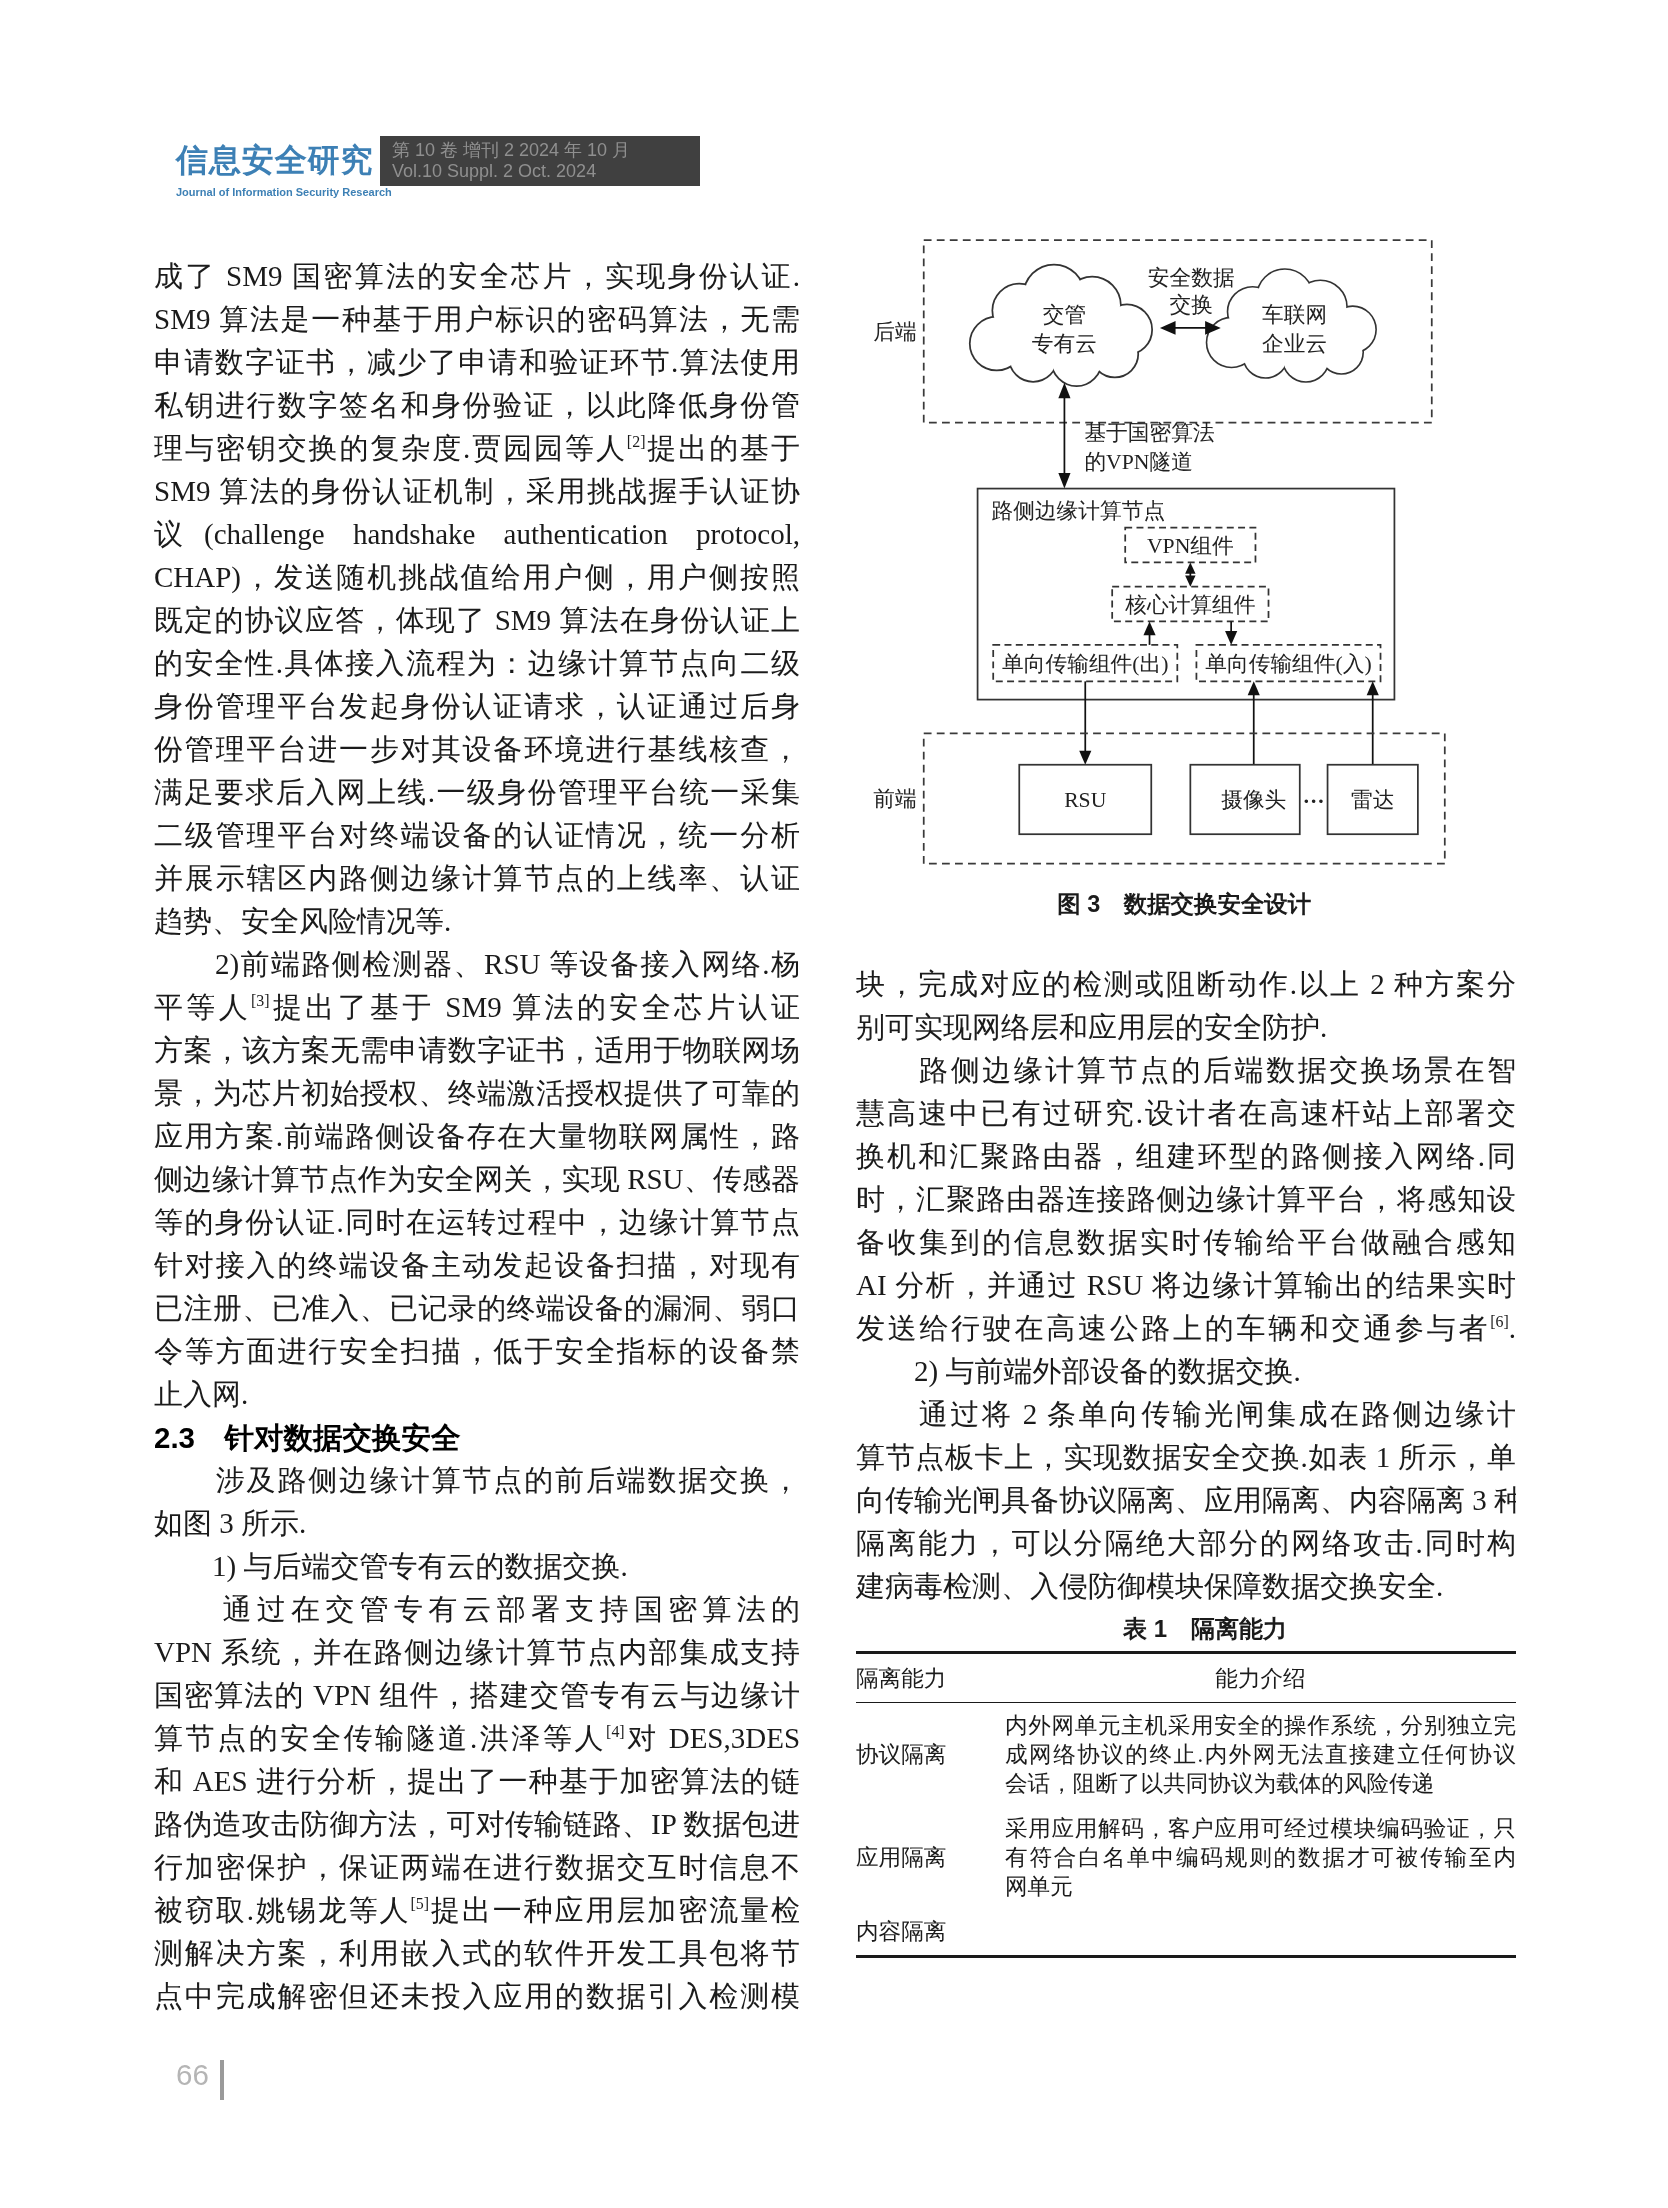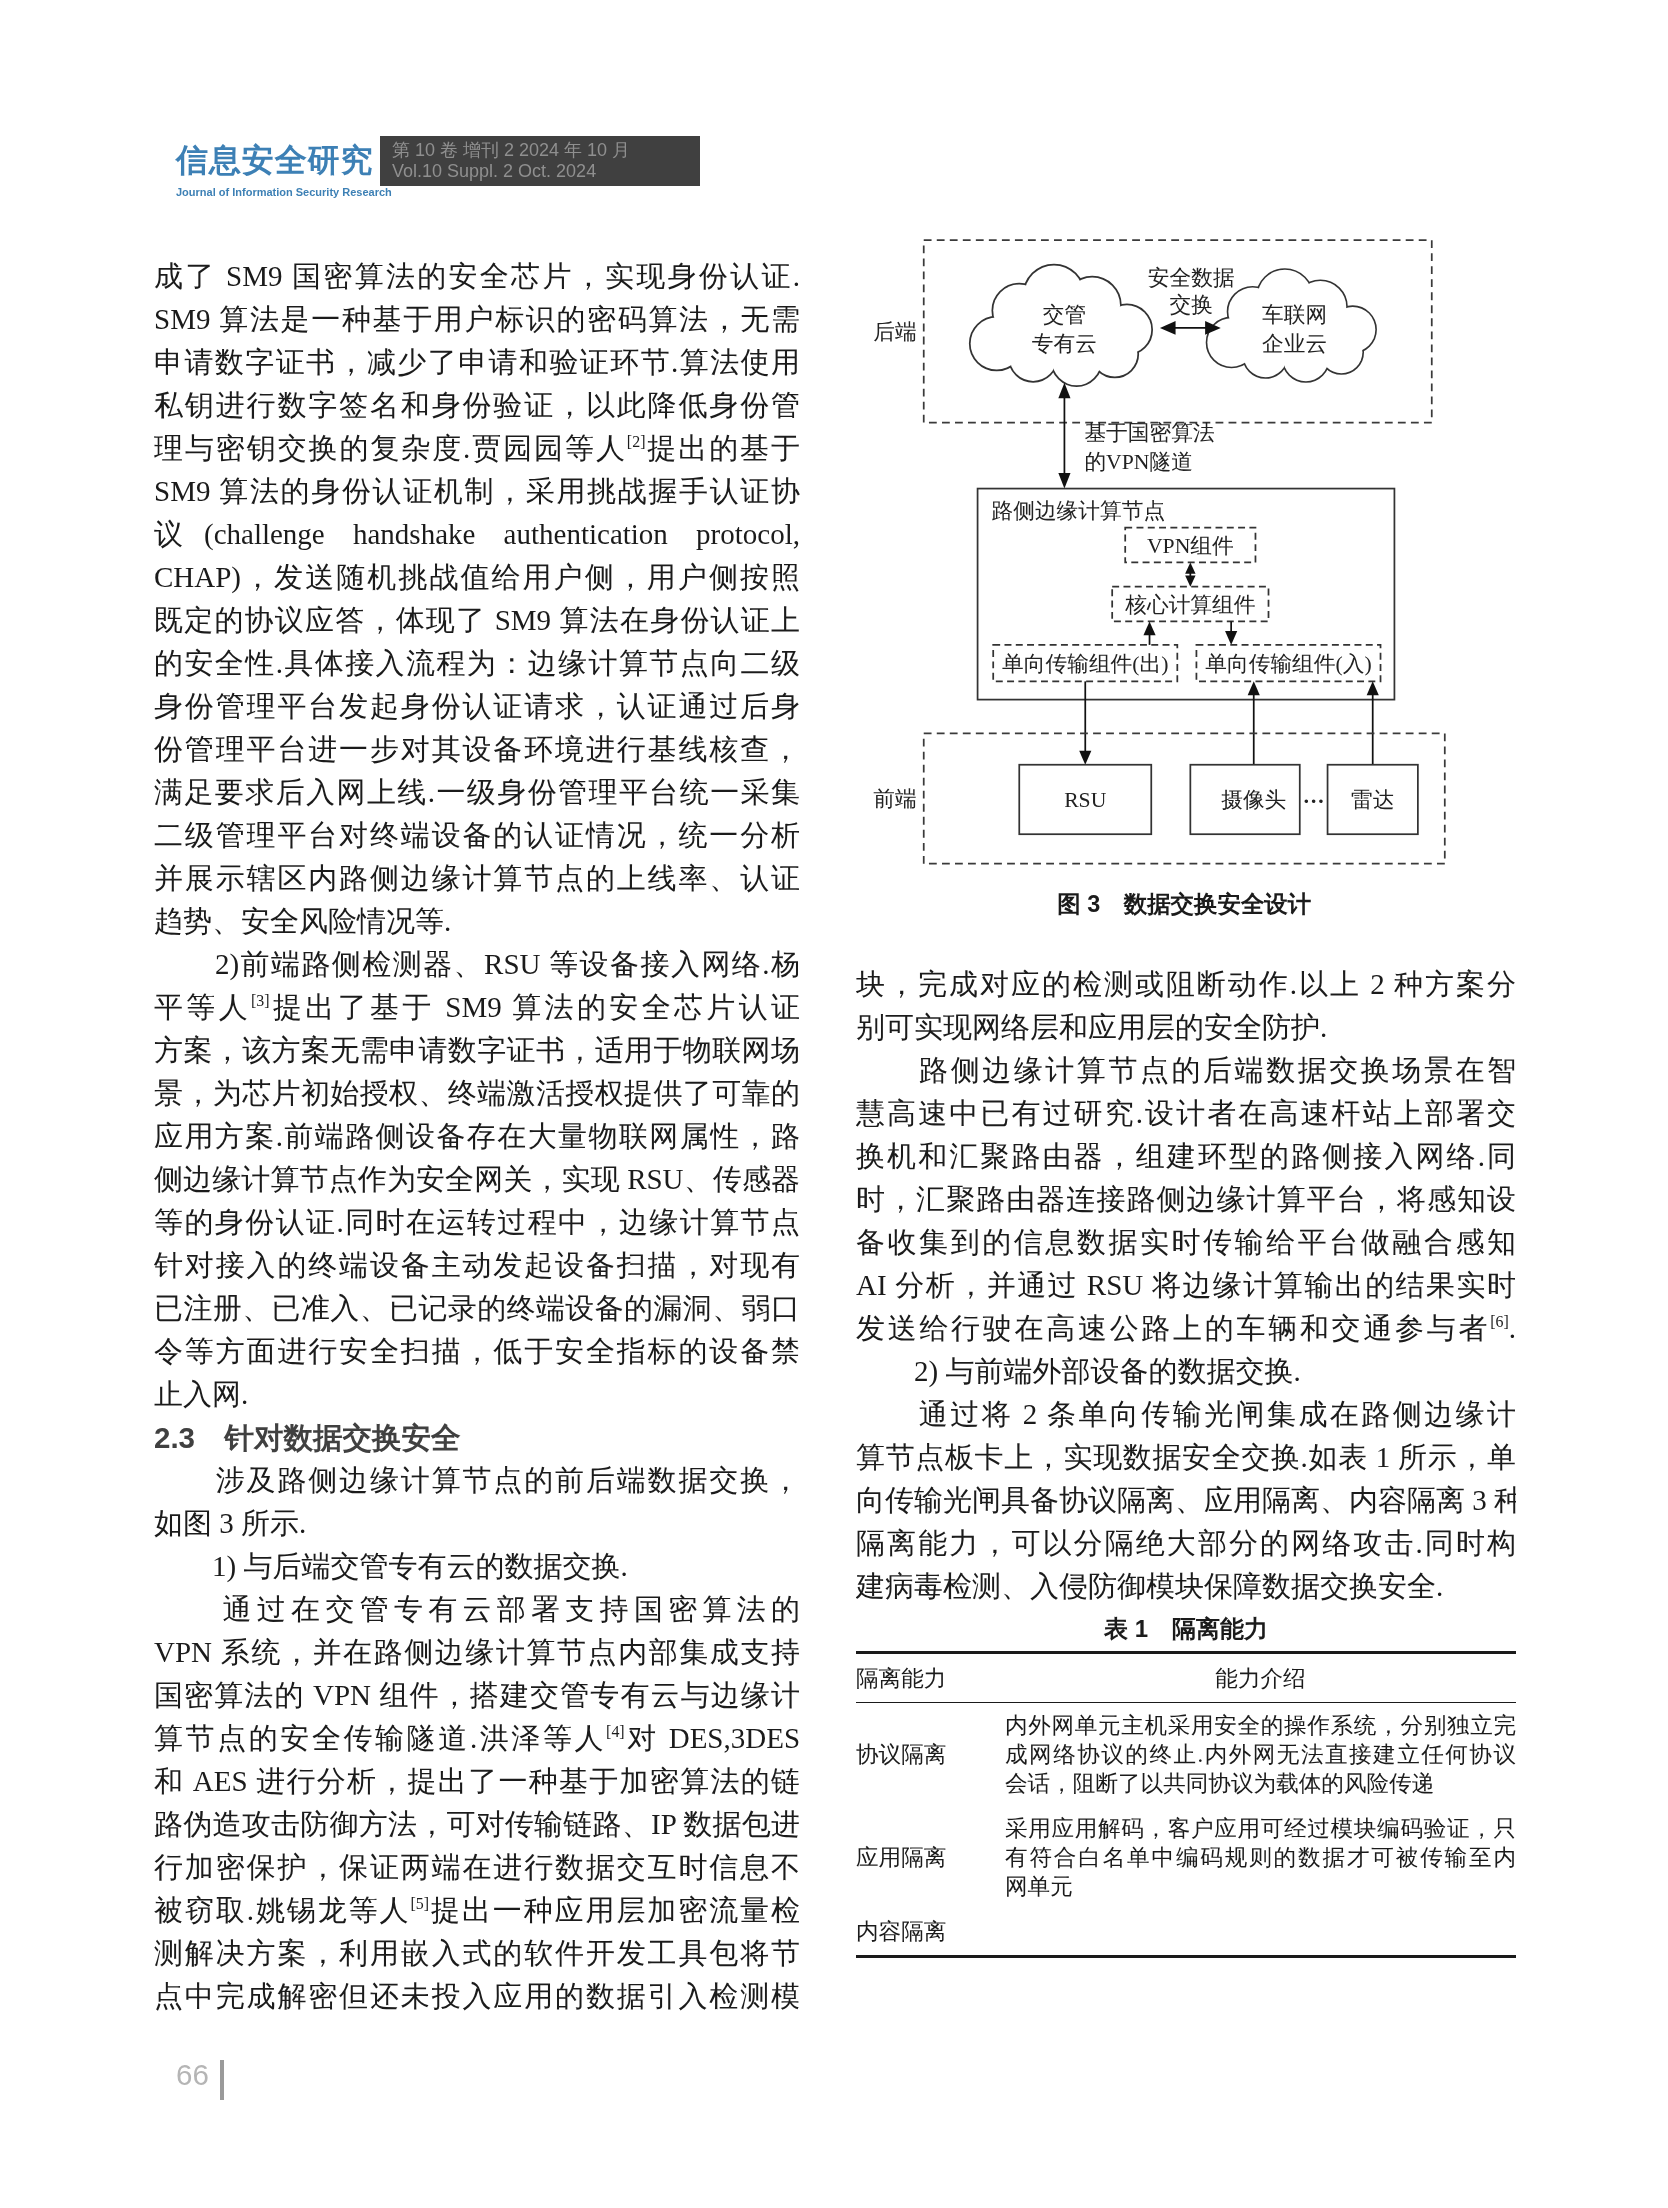--- a/index.html
+++ b/index.html
@@ -28,32 +28,32 @@
   
   #left-col  { position:absolute; left:154px; top:255px;  width:646px; }
   #right-text{ position:absolute; left:856px; top:963px; width:660px; }
   .tline {
     height:43px; line-height:43px; font-size:29px; color:#1b1b1b;
     text-align:justify; text-align-last:justify; text-justify:inter-character;
     white-space:nowrap; overflow:hidden;
   }
   .tline.e { text-align-last:left; }
   .tline.h {
-    color:#404040; font-family:"Liberation Sans","DejaVu Sans",sans-serif;
+    color:#000000; font-family:"Liberation Sans","DejaVu Sans",sans-serif;
     font-weight:700; font-size:29.5px; text-align-last:left;
   }
   sup { font-size:0.55em; vertical-align:super; line-height:0; }
   
   #figure-wrap { position:absolute; left:856px; top:228px; width:660px; height:707px; }
   #figure-wrap svg { display:block; }
   .fig-text { font-family:"Liberation Serif","DejaVu Serif",serif; font-size:25px; fill:#222; }
   .fig-caption { font-family:"Liberation Sans","DejaVu Sans",sans-serif; font-weight:700; font-size:27px; fill:#1b1b1b; }
   
   #table-title {
-    position:absolute; left:856px; top:1613px; width:660px; text-align:center;
+    position:absolute; left:875px; top:1613px; width:660px; text-align:center;
     font-family:"Liberation Sans","DejaVu Sans",sans-serif; font-weight:700; font-size:24px; color:#1b1b1b;
   }
   #iso-table {
     position:absolute; left:856px; top:1651px; width:660px;
     border-top:3.5px solid #1a1a1a; border-bottom:3.5px solid #1a1a1a;
   }
   .tbl-head { display:flex; border-bottom:1.7px solid #1a1a1a; padding:8.7px 0; font-size:22.6px; }
   .tbl-head .c1 { width:149px; text-align:left; }
   .tbl-head .c2 { flex:1; text-align:center; }
   .trow { display:flex; padding:7.8px 0; }

